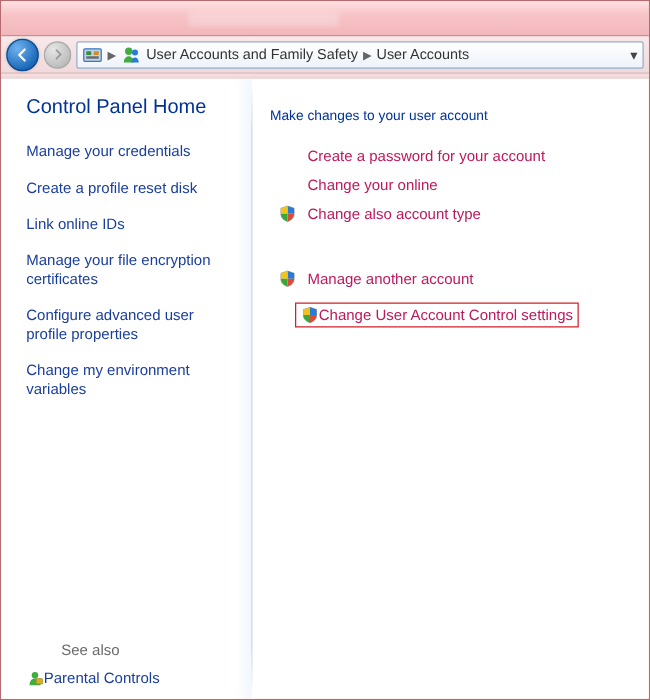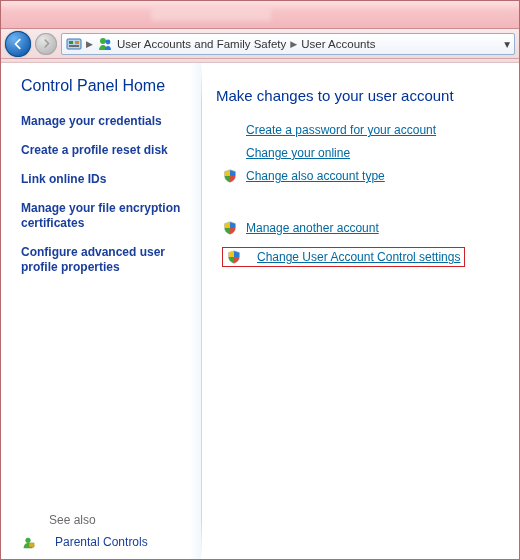--- a/index.html
+++ b/index.html
@@ -106,55 +106,53 @@
     color:#003399;
     font-size:16px;
     margin-bottom:14px;
   }
   .side-link{
     color:#1a3e9c;
     margin: 5px 0 9px 0;
     line-height: 1.25;
     cursor:pointer;
     max-width: 170px;
-    font-weight: bold;
   }
   .seealso{
     margin-top:auto;
     padding-top:20px;
   }
   .seealso-title{ color:#6a6a6a; margin-bottom:8px;margin-left:28px; }
-  .seealso-row{ display:flex; align-items:center; gap:20px; color:#1a3e9c; cursor:pointer; }
+  .seealso-row{ display:flex; align-items:center; gap:0; color:#1a3e9c; cursor:pointer; }
   .main {
     flex:1;
     padding: 24px 12px 10px 14px;
     color:#1f1f1f;
   }
   .main-heading{
     color:#003399;
-    font-size:15px;
+    font-size:11px;
     margin-bottom:18px;
   }
   .task-list{ margin-left:6px; }
   .task-row{
     display:flex; align-items:center; gap:8px;
     margin: 7px 0;
   }
   .task-row .slot{ width:16px; height:16px; display:inline-flex; align-items:center; justify-content:center; }
   .task-link{
-    color:#0369a1;
+    color:#be185d;
     cursor:pointer;
-    text-decoration:underline;
   }
   .task-group-gap{ height:22px; }
   .highlight-box{
     border:1px solid #d02028;
     padding:2px 4px;
-    margin: 4px 0;
-    display:inline-flex; align-items:center; gap:16px;
+    margin: 4px 14px;
+    display:inline-flex; align-items:center; gap:0;
   }
   
   .shield{
     width:14px;height:14px;display:inline-block;position:relative;
   }
   .shield svg{ width:14px;height:14px;display:block; }
   .cp-icon svg{ width:16px;height:16px;display:block;}
 </style>
 </head>
 <body>
@@ -205,20 +203,21 @@
   <div class="content">
 
     <aside class="sidebar">
       <div class="cph">Control Panel Home</div>
 
       <div class="side-link">Manage your credentials</div>
       <div class="side-link">Create a profile reset disk</div>
       <div class="side-link">Link online IDs</div>
       <div class="side-link">Manage your file encryption certificates</div>
       <div class="side-link">Configure advanced user profile properties</div>
+      <div class="side-link">Change my environment variables</div>
 
       <div class="seealso">
         <div class="seealso-title">See also</div>
         <div class="seealso-row">
           <span class="shield">
             <svg viewBox="0 0 16 16">
                 <circle cx="8" cy="6" r="3" fill="#3fae3f"></circle>
                 <path d="M3 15c0-3.5 2-6 5-6s5 2.5 5 6z" fill="#3fae3f"></path>
                 <rect x="9" y="9" width="6" height="5" rx="1" fill="#d4b12a" stroke="#9c7e12" stroke-width=".6"></rect>
               </svg>

